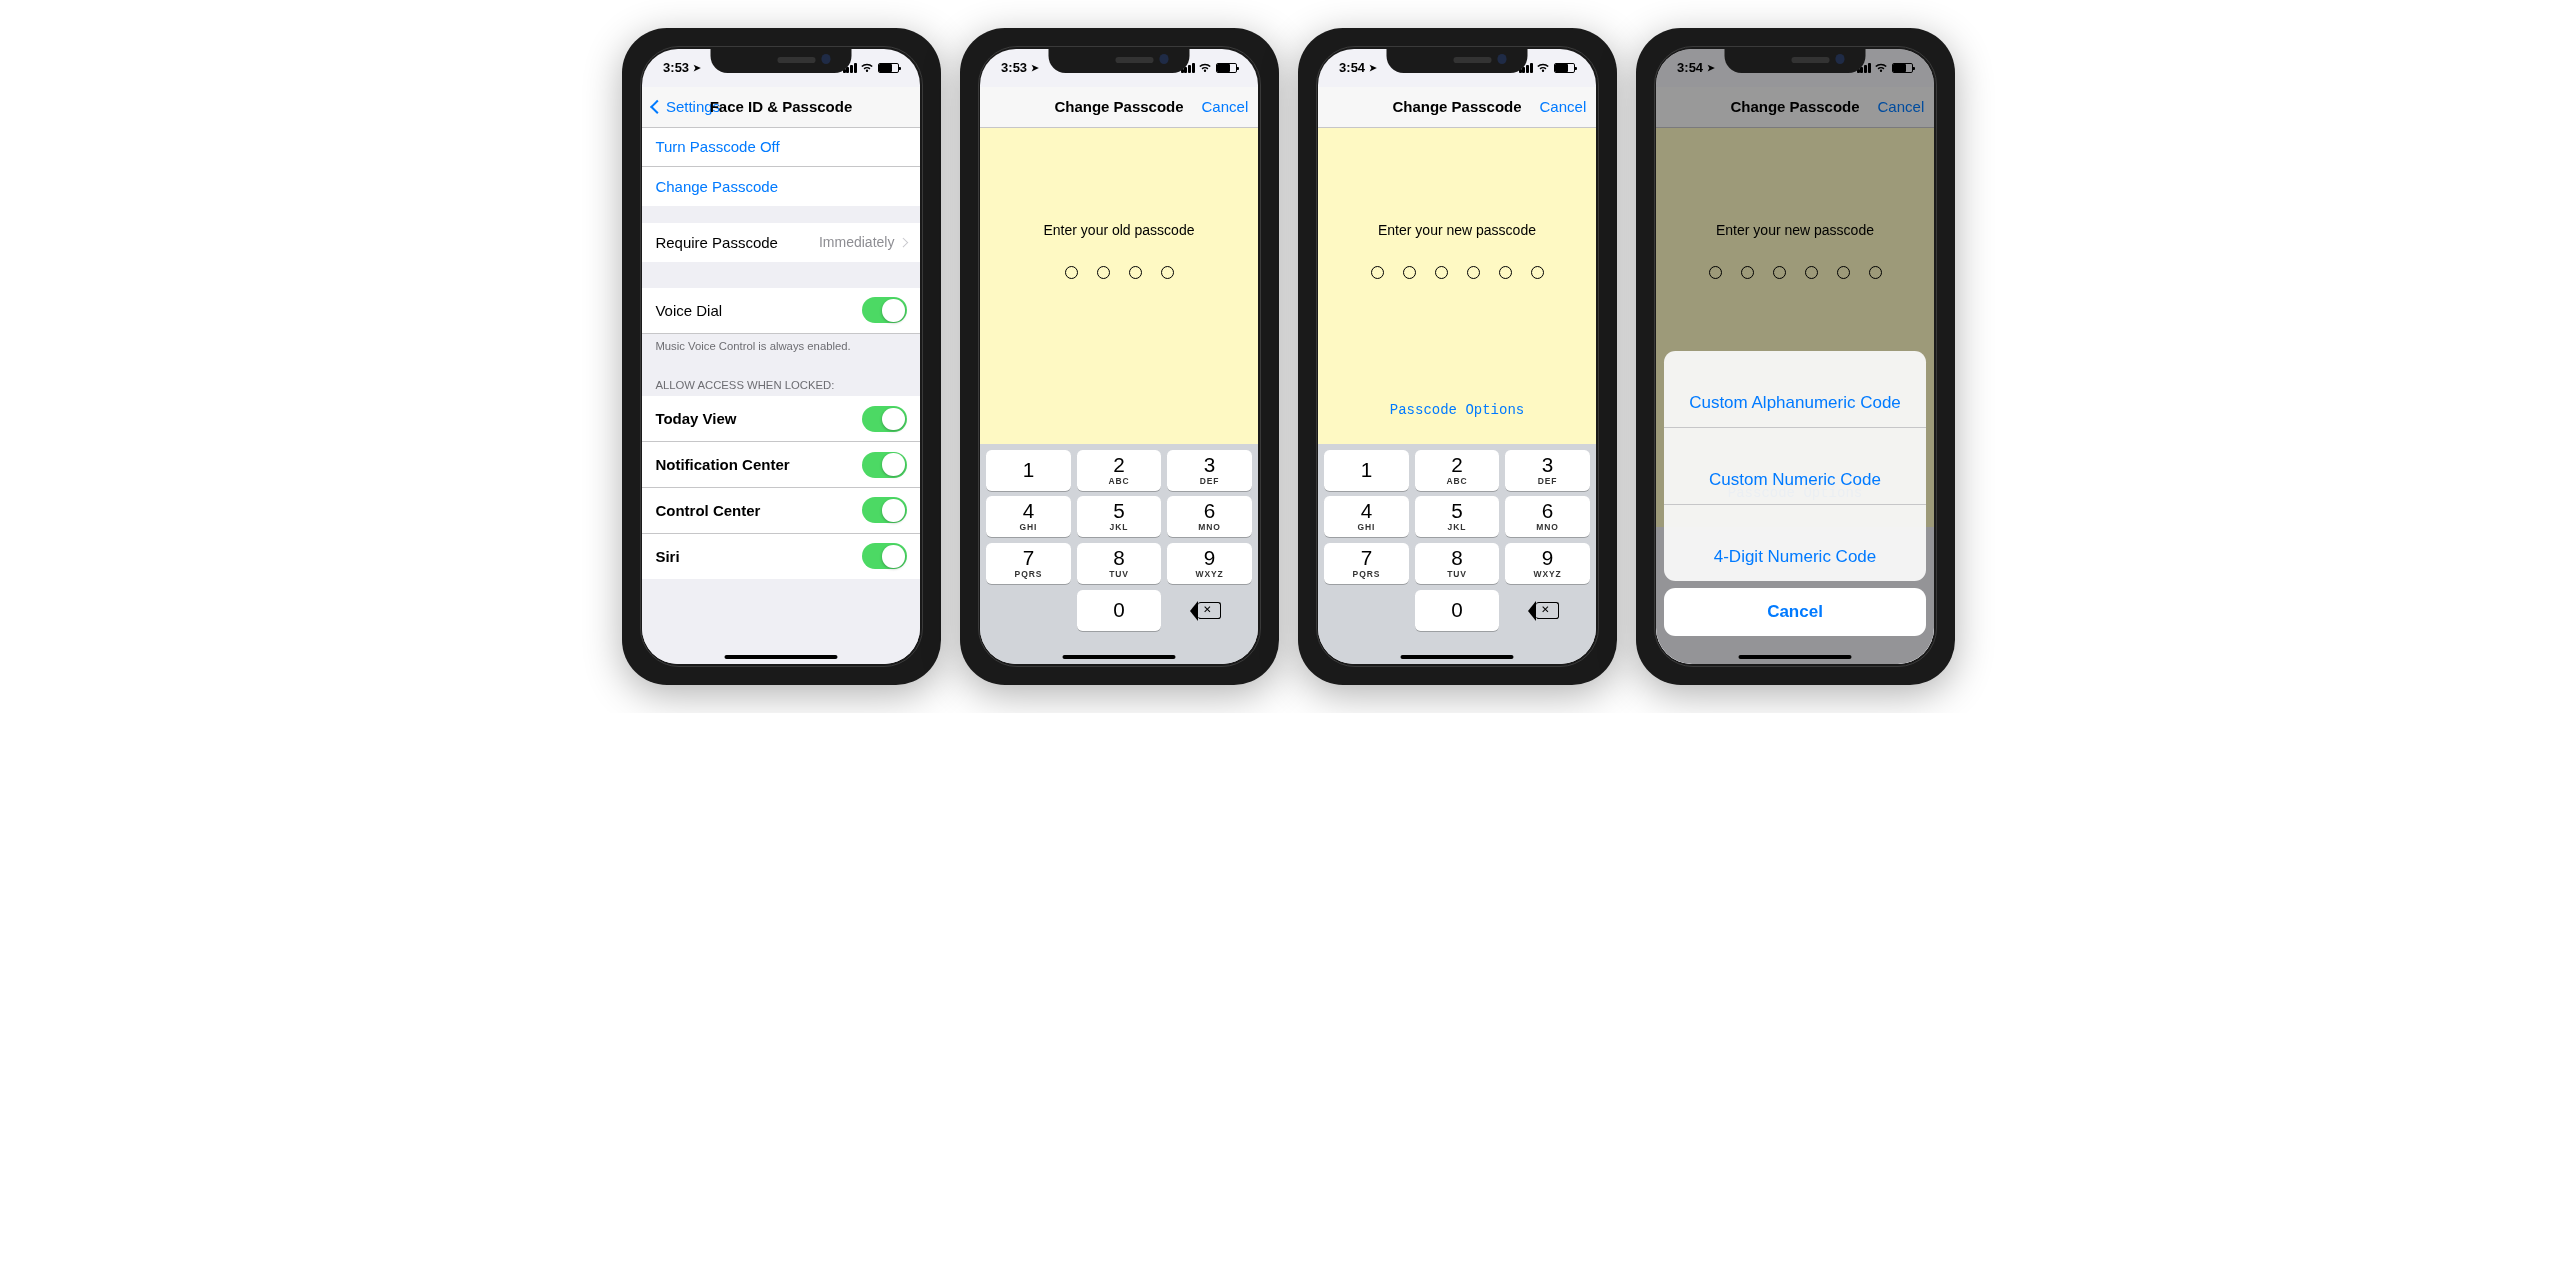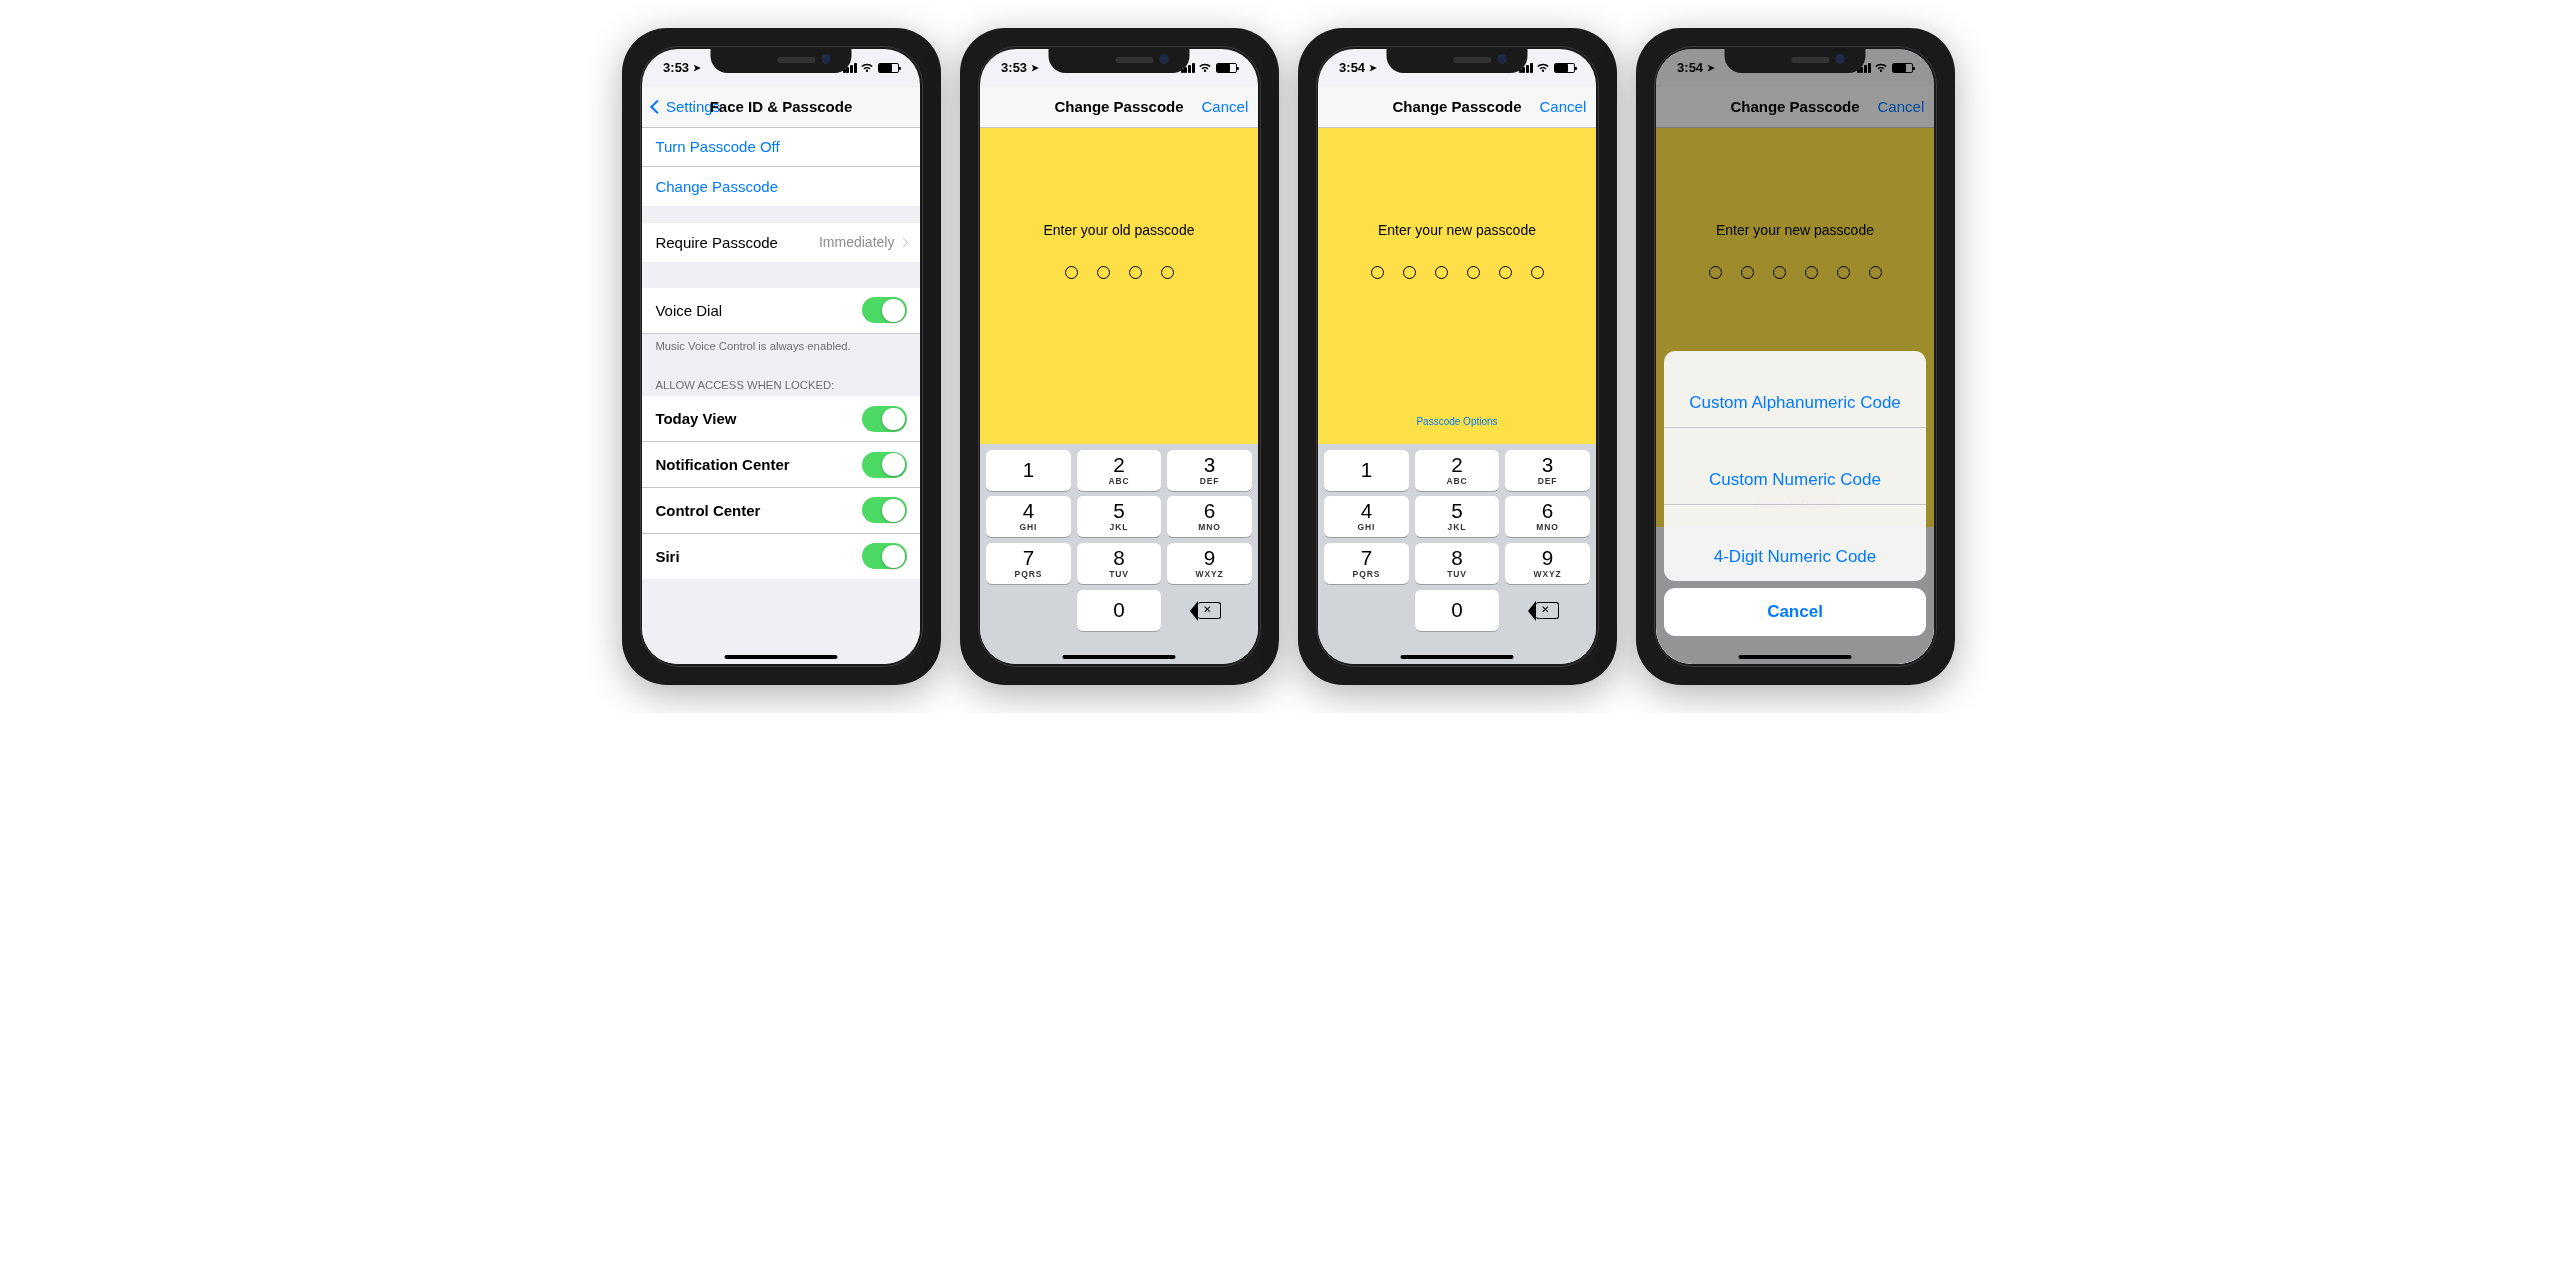--- a/index.html
+++ b/index.html
@@ -62,25 +62,25 @@
 .cell-value{ color:#8e8e93; font-size:14px; margin-right:5.6px;}
 .chev-right { width:6.6px; height:6.6px; border-right:1.9px solid #c7c7cc; border-top:1.9px solid #c7c7cc; transform:rotate(45deg);}
 .group-footer{ font-size:11.3px; color:#6d6d72; padding:5.6px 13px 11.3px; line-height:1.35;}
 .group-header{ font-size:11.3px; color:#6d6d72; padding:13px 13px 5.6px; text-transform:uppercase;}
 .group{ margin-top:0;}
 .group + .group { margin-top:17px;}
 .switch { width:45px; height:26px; background:#4cd964; border-radius:13px; position:relative;}
 .switch::after{content:""; position:absolute; right:1.9px; top:1.9px; width:22.5px; height:22.5px; background:#fff; border-radius:50%; box-shadow:0 0.9px 2.8px rgba(0,0,0,0.3);}
 
 
-.pc-body{ flex:1; background:#fde047; display:flex; flex-direction:column; padding-top:94px; align-items:center;}
+.pc-body{ flex:1; background:#fef9c3; display:flex; flex-direction:column; padding-top:94px; align-items:center;}
 .pc-prompt{ font-size:14px; margin-bottom:28px;}
 .pc-dots{ display:flex; gap:19px;}
 .pc-dot{ width:13px; height:13px; border:1.4px solid #000; border-radius:50%;}
-.pc-options{ margin-top:auto; margin-bottom:17px; color:#007aff; font-size:10px;}
+.pc-options{ margin-top:auto; margin-bottom:26px; color:#007aff; font-size:14px;font-family:Liberation Mono, monospace;}
 .keypad{ background:#d1d4d9; padding:5.6px; display:grid; grid-template-columns:repeat(3,1fr); gap:5.6px;}
 .key{ background:#fff; border-radius:5.6px; height:41px; display:flex; flex-direction:column; align-items:center; justify-content:center; box-shadow:0 0.9px 0 rgba(0,0,0,0.25);}
 .key-num{ font-size:20.7px; line-height:1;}
 .key-sub{ font-size:8.5px; letter-spacing:0.9px; font-weight:600; color:#333;}
 .key-empty{ background:transparent; box-shadow:none;}
 .key-del{ background:transparent; box-shadow:none; display:flex; align-items:center; justify-content:center;}
 .del-icon{ width:22.5px; height:17px; border:1.4px solid #000; border-left:none; border-radius:2.8px; position:relative;}
 .del-icon::before{content:""; position:absolute; left:-8.5px; top:-1.4px; width:0; height:0; border-top:10px solid transparent; border-bottom:10px solid transparent; border-right:8.5px solid #000;}
 .del-icon::after{content:"✕"; position:absolute; left:4.7px; top:0; font-size:10.3px;}
 .home-ind{ position:absolute; bottom:5.6px; left:50%; transform:translateX(-50%); width:113px; height:3.8px; background:#000; border-radius:2.8px;}

